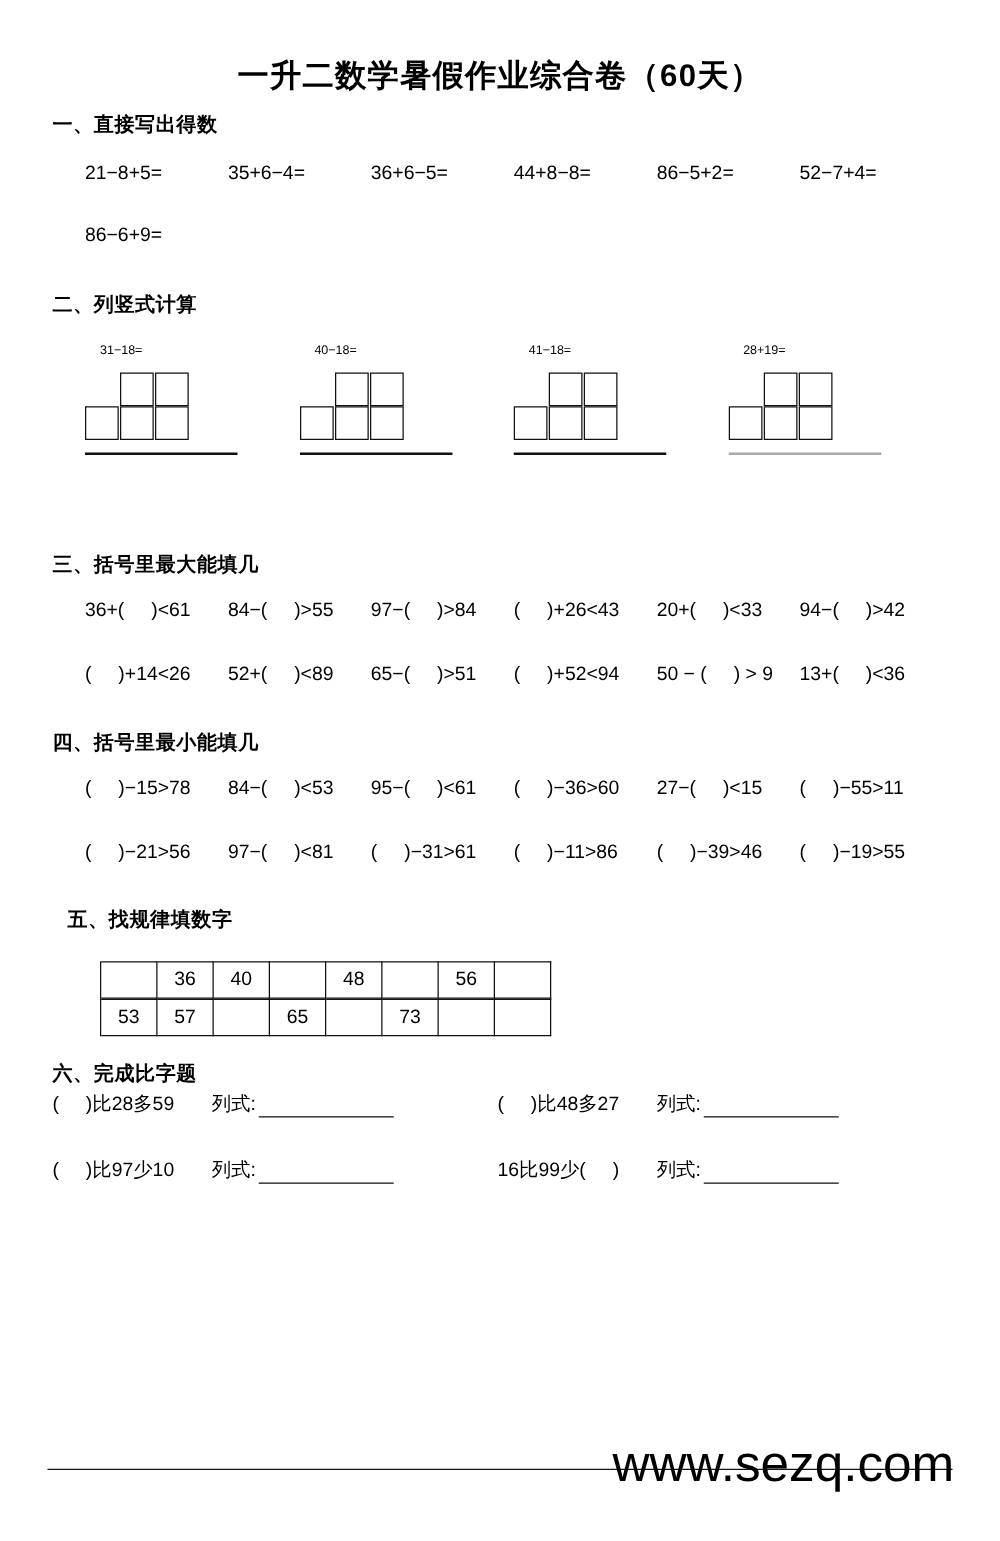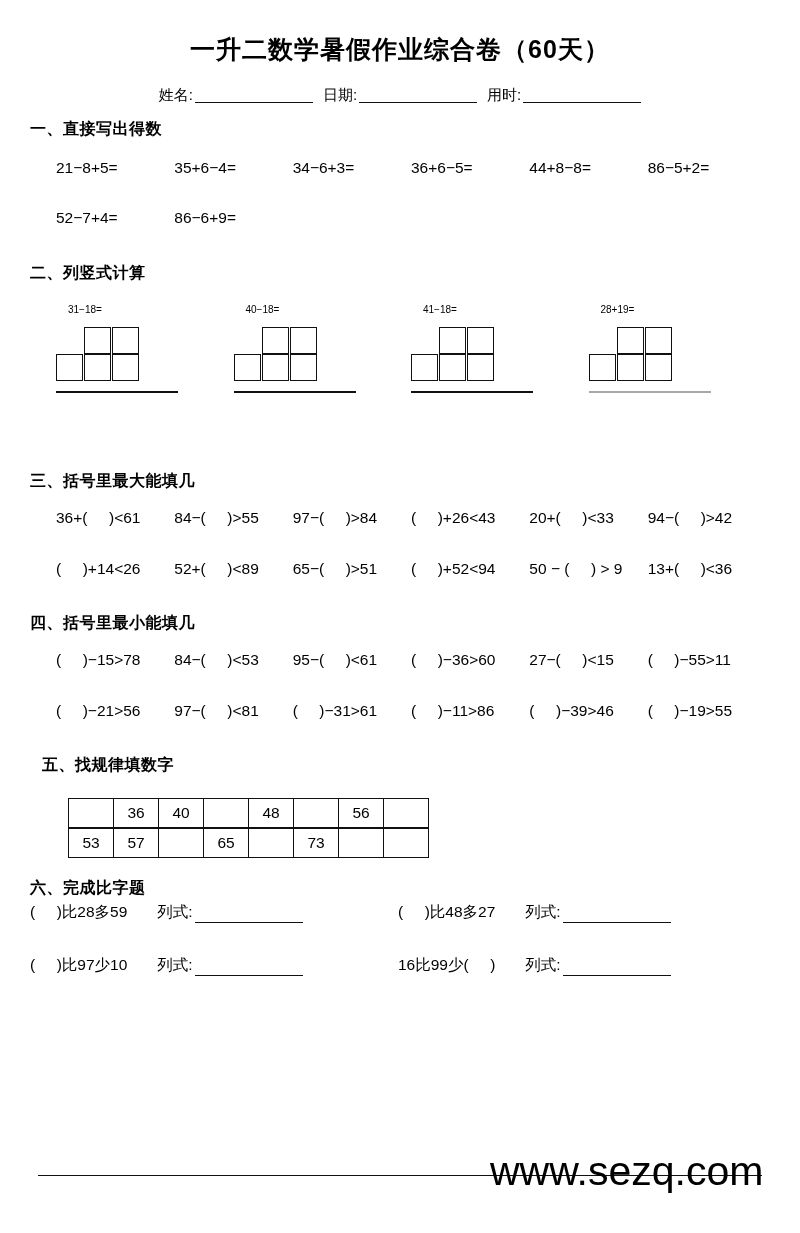--- a/index.html
+++ b/index.html
@@ -12,21 +12,21 @@
     height: 1233px;
     position: relative;
     font-family: "Liberation Sans", "DejaVu Sans", sans-serif;
     color: #000000;
     overflow: hidden;
   }
   .page {
     position: relative;
     width: 800px;
     height: 1233px;
-    padding: 4px;
+    padding: 16px;
   }
 
   
   .title {
     text-align: center;
     font-size: 25px;
     font-weight: bold;
     letter-spacing: 1px;
     margin: 0;
     padding-top: 30px;
@@ -170,41 +170,26 @@
     white-space: nowrap;
   }
 </style>
 </head>
 <body>
 
 <div class="page">
 
   <div class="title">一升二数学暑假作业综合卷（60天）</div>
 
-  <div class="idline">
-    <span class="idfield">
-      <span class="idlabel">姓名:</span>
-      <span class="idblank w1"></span>
-    </span>
-    <span class="idfield">
-      <span class="idlabel">日期:</span>
-      <span class="idblank w2"></span>
-    </span>
-    <span class="idfield">
-      <span class="idlabel">用时:</span>
-      <span class="idblank w3"></span>
-    </span>
-  </div>
 
   <div style="margin-top:14px;">
     <div class="sec-head">一、直接写出得数</div>
     <div class="grid4 s1">
       <div class="cell">21−8+5=</div>
       <div class="cell">35+6−4=</div>
-      <div class="cell">34−6+3=</div>
       <div class="cell">36+6−5=</div>
       <div class="cell">44+8−8=</div>
       <div class="cell">86−5+2=</div>
       <div class="cell">52−7+4=</div>
       <div class="cell">86−6+9=</div>
     </div>
   </div>
 
   <div style="margin-top:4px;">
     <div class="sec-head">二、列竖式计算</div>

